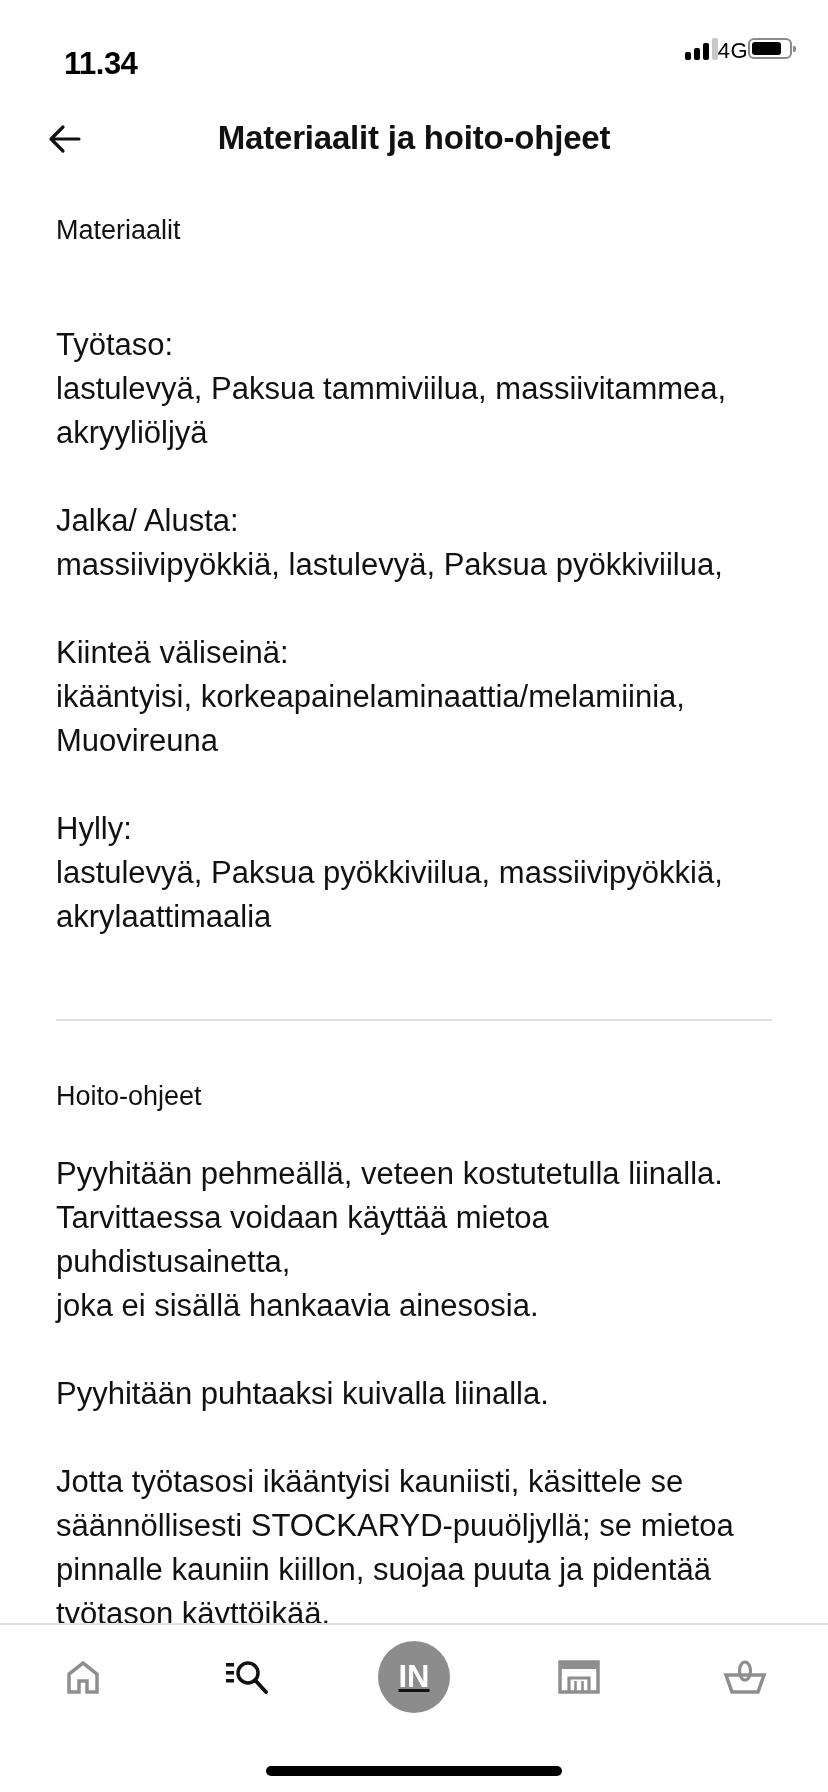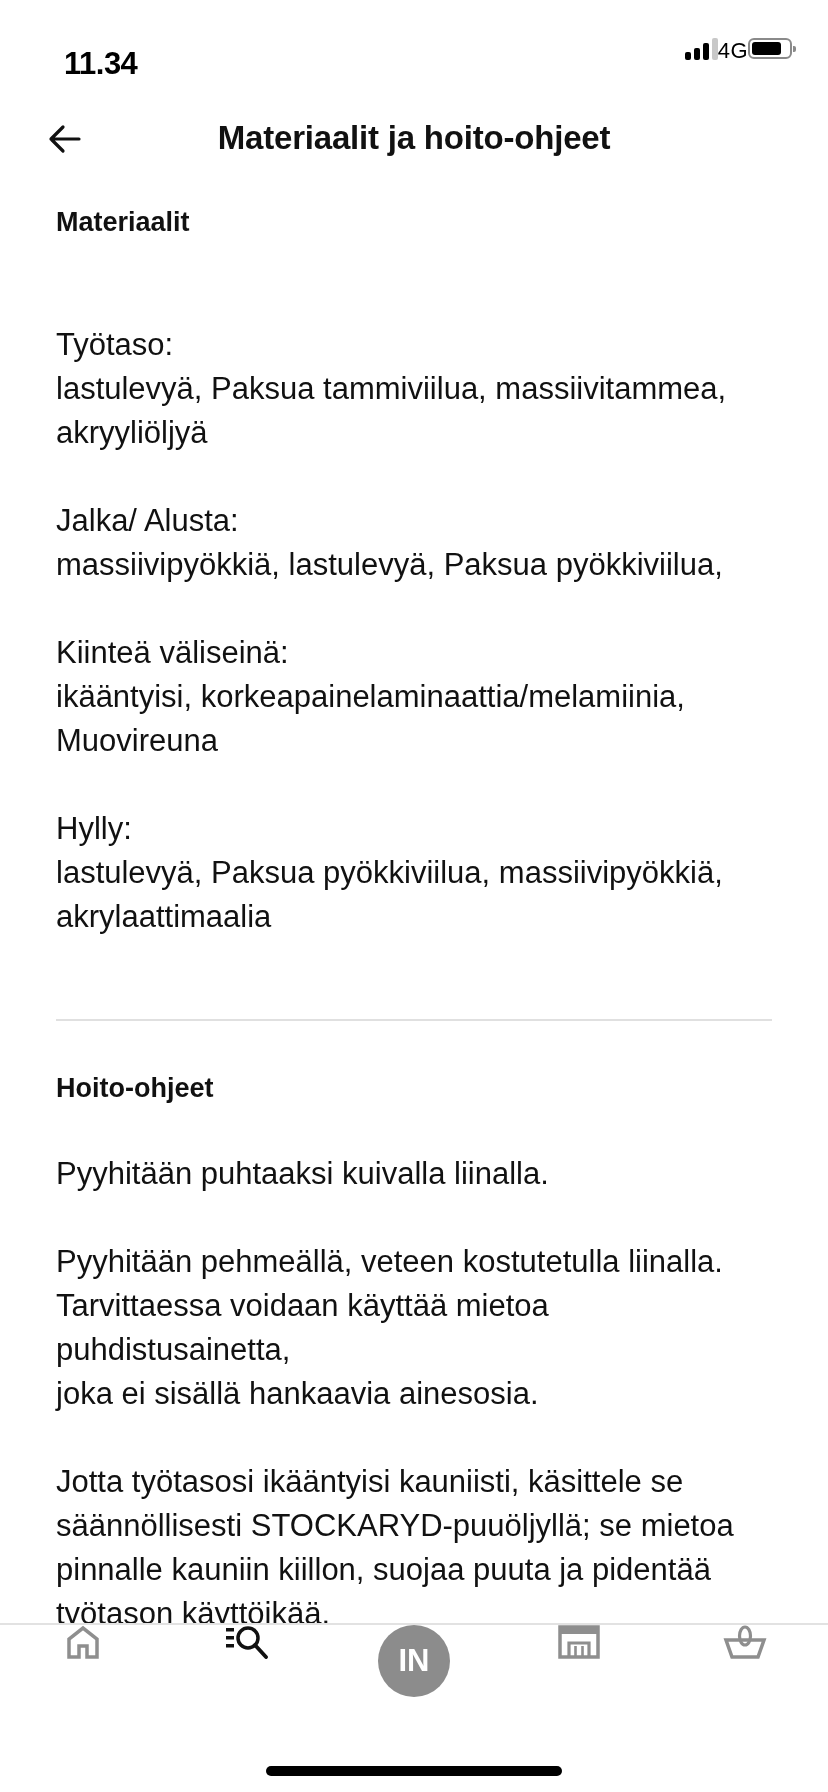--- a/index.html
+++ b/index.html
@@ -21,28 +21,28 @@
   .battery { position:relative; width:44px; height:21px; border:2px solid #8a8a8a; border-radius:6px; box-sizing:border-box; padding:2px; }
   .battery .fill { width:80%; height:100%; background:#000; border-radius:3px; }
   .battery::after { content:""; position:absolute; right:-6px; top:6px; width:3px; height:6px; background:#8a8a8a; border-radius:0 2px 2px 0; }
 
   .header { position:absolute; left:0; top:100px; width:828px; height:76px; }
   .back-btn { position:absolute; left:40px; top:18px; width:48px; height:42px; display:flex; align-items:center; justify-content:center; cursor:pointer; }
   .header-title {
     position:absolute; left:0; right:0; top:19px; text-align:center;
     font-size:33px; font-weight:700; color:#111; letter-spacing:-0.2px;
   }
-  .section-heading { position:absolute; left:56px; font-size:27px; font-weight:700; line-height:44px; color:#111; }
+  .section-heading { position:absolute; left:56px; font-size:27px; font-weight:400; line-height:44px; color:#111;margin-top:8px; }
   .text-block { position:absolute; left:56px; width:730px; font-size:31px; line-height:44px; color:#111; }
   .text-block p { margin:0 0 44px 0; }
   .text-block p:last-child { margin-bottom:0;margin-top:24px; }
   .divider { position:absolute; left:56px; top:1019px; width:716px; height:2px; background:#e0e0e0; }
 
   .bottom-nav { position:absolute; left:0; top:1623px; width:828px; height:169px; border-top:2px solid #e2e2e2; background:#fff; }
-  .nav-item { position:absolute; top:0; width:100px; height:104px; display:flex; align-items:flex-start; justify-content:center; cursor:pointer; }
+  .nav-item { position:absolute; top:0; width:100px; height:104px; display:flex; align-items:center; justify-content:center; cursor:pointer;text-decoration:underline; }
   .avatar {
     width:72px; height:72px; border-radius:50%; background:#8c8c8c;
     color:#fff; font-size:31px; font-weight:700; display:flex; align-items:center; justify-content:center;
   }
   .home-indicator { position:absolute; left:266px; top:1766px; width:296px; height:10px; border-radius:5px; background:#000; }
 </style>
 </head>
 <body>
 
 <div class="status-bar">
@@ -93,26 +93,26 @@
     <span>akrylaattimaalia</span>
   </p>
 </div>
 
 <div class="divider"></div>
 
 <div class="section-heading" style="top:1066px">Hoito-ohjeet</div>
 
 <div class="text-block" style="top:1152px">
   <p>
-    <span>Pyyhitään puhtaaksi kuivalla liinalla.</span>
-  </p>
-  <p>
     <span>Pyyhitään pehmeällä, veteen kostutetulla liinalla.</span><br>
     <span>Tarvittaessa voidaan käyttää mietoa puhdistusainetta,</span><br>
     <span>joka ei sisällä hankaavia ainesosia.</span>
+  </p>
+  <p>
+    <span>Pyyhitään puhtaaksi kuivalla liinalla.</span>
   </p>
   <p>
     <span>Jotta työtasosi ikääntyisi kauniisti, käsittele se</span><br>
     <span>säännöllisesti STOCKARYD-puuöljyllä; se mietoa</span><br>
     <span>pinnalle kauniin kiillon, suojaa puuta ja pidentää</span><br>
     <span>työtason käyttöikää.</span>
   </p>
 </div>
 
 <div class="bottom-nav">

